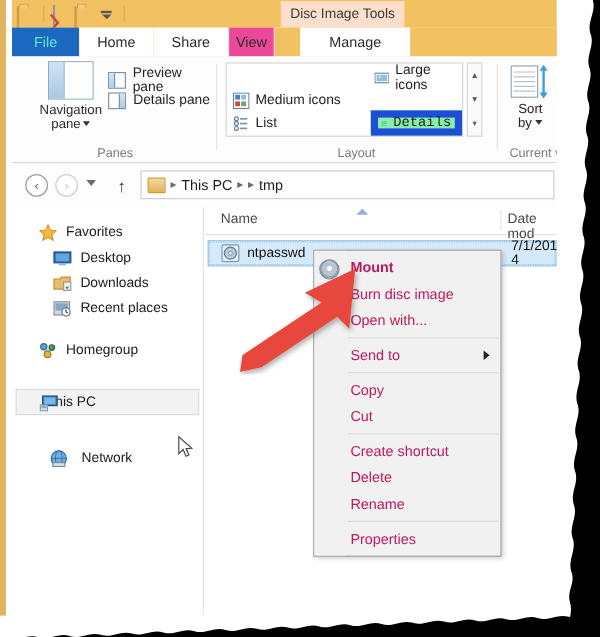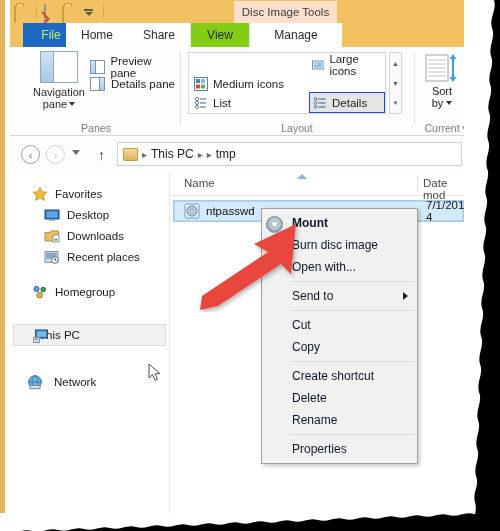--- a/index.html
+++ b/index.html
@@ -36,24 +36,24 @@
 
   
   .ctx-tab { position:absolute; left:229px; top:1px; width:103px; height:22px;
              background:#fbdfcb; display:flex; align-items:center; justify-content:center;
              font-size:11.5px; color:#3b3b3b; }
 
   
   .tabs { position:absolute; left:5px; top:23px; right:0; height:24px; background:#f2c262; }
   .tab { position:absolute; top:0; height:24px; display:flex; align-items:center;
          justify-content:center; font-size:12px; color:#2b2b2b; }
-  .tab.file { left:0; width:56px; background:#1d69c1; color:#bef264;margin-left:13px; }
+  .tab.file { left:0; width:56px; background:#1d69c1; color:#5eead4; }
   .tab.home { left:56px; width:62px; background:#ffffff; }
   .tab.share{ left:118px; width:62px; background:#ffffff; }
-  .tab.view { left:180px; width:60px; background:#84cc16; border-left:1px solid #e4e4e4;
+  .tab.view { left:180px; width:39px; background:#ec4899; border-left:1px solid #e4e4e4;
               border-right:1px solid #e4e4e4; }
   .tab.manage{left:240px; width:92px; background:#ffffff; }
   .tabs-rest { position:absolute; left:332px; top:0; right:0; height:24px; background:#f2c262; }
 
   
   .ribbon { position:absolute; left:5px; top:47px; right:0; height:89px; background:#fdfdfd;
             border-bottom:1px solid #d7d7d7; }
   .rgroup { position:absolute; top:0; height:89px; }
   .rgroup .gtitle { position:absolute; bottom:2px; left:0; width:100%; text-align:center;
                     font-size:10.5px; color:#7a7a7a; }
@@ -77,21 +77,21 @@
   .pane-ico i{width:5px;height:100%;background:linear-gradient(#d5e6f5,#aecbe7);border-right:1px solid #7d95ab;}
   .pane-ico.rt{flex-direction:row-reverse;}
   .pane-ico.rt i{border-right:none;border-left:1px solid #7d95ab;}
 
   
   .g-layout { left:172px; width:230px; }
   .lay-box { position:absolute; left:6px; top:5px; width:198px; height:62px;
              border:1px solid #d6d6d6; background:#fff; }
   .lay-item { position:absolute; height:20px; display:flex; align-items:center; gap:5px;
               font-size:11.5px; color:#1d1d1d; padding:0 3px; }
-  .lay-item.sel { background:#e5e5e5; border:1px solid #1d4ed8; }
+  .lay-item.sel { background:#86efac; border:6px solid #1d4ed8;font-family:Liberation Mono, monospace; }
   .li-ico { width:14px; height:14px; display:block; }
   .g-layout .gtitle { bottom:2px; }
   .scroller { position:absolute; left:207px; top:5px; width:13px; height:62px;
               border:1px solid #d6d6d6; background:#fafafa; }
   .scroller div { height:20px; display:flex; align-items:center; justify-content:center;
                   font-size:7px; color:#4a5d80; }
 
   
   .g-view { left:406px; width:76px; }
   .sortby { position:absolute; left:4px; top:6px; width:44px; display:flex; flex-direction:column; align-items:center;}
@@ -136,21 +136,21 @@
   .fico { width:16px;height:16px;margin-left:10px;margin-right:6px; }
   .fname { font-size:11.5px; color:#111; }
   .fdate { position:absolute; left:252px; font-size:11.5px; color:#111; }
 
   
   .cmenu { position:absolute; left:256px; top:208px; width:157px; background:#f1f1f1;
            border:1px solid #a0a0a0; box-shadow:2px 2px 4px rgba(0,0,0,.22); z-index:40; }
   .cm-gutter{position:absolute;left:0;top:0;bottom:0;width:26px;background:#f1f1f1;}
   .cm-items{position:relative;padding:3px 0;}
   .cmi { position:relative; height:22px; display:flex; align-items:center; padding-left:30px;
-         font-size:12px; color:#0f172a; }
+         font-size:12px; color:#be185d; }
   .cmi.bold { font-weight:bold; }
   .cmi .arrow { position:absolute; right:9px; width:0;height:0;
                 border-top:4px solid transparent;border-bottom:4px solid transparent;border-left:5px solid #222; }
   .cm-sep { height:1px; background:#dcdcdc; margin:3px 2px 3px 28px; }
   .cm-disc-ico { position:absolute; left:4px; top:4px; width:17px; height:17px; border-radius:50%;
                  background:radial-gradient(circle at 50% 45%, #fdfdfd 0 18%, #b9c6cf 20% 55%, #8fa3b2 57% 100%);
                  border:1px solid #7d8f9c; }
 
   
   .redarrow { position:absolute; left:196px; top:222px; width:108px; height:90px; z-index:55; pointer-events:none; }
@@ -365,21 +365,21 @@
       </div>
       <div class="nv sel" style="top:152px;height:22px;">
         <svg class="nv-ico" viewBox="0 0 16 16" style="position:absolute;left:19px;">
           <rect x="2.5" y="3" width="12" height="8" fill="#3f7fb5" stroke="#1f5383"></rect>
           <rect x="3.8" y="4.2" width="9.4" height="5.6" fill="#7ab6e6"></rect>
           <rect x="0.5" y="10.5" width="6" height="5" fill="#cfd8e0" stroke="#8a96a3"></rect>
           <rect x="1.7" y="11.6" width="3.6" height="1.2" fill="#5b9bd5"></rect>
         </svg>
         <span style="margin-left:5px;">This PC</span>
       </div>
-      <div class="nv" style="left:17px;top:200px;gap:11px;">
+      <div class="nv" style="left:31px;top:200px;gap:11px;">
         <svg class="nv-ico" viewBox="0 0 16 16">
           <circle cx="8" cy="8" r="6.3" fill="#6fb0e0" stroke="#2c6da3"></circle>
           <ellipse cx="8" cy="8" rx="2.8" ry="6.3" fill="none" stroke="#2c6da3" stroke-width="0.7"></ellipse>
           <line x1="1.7" y1="8" x2="14.3" y2="8" stroke="#2c6da3" stroke-width="0.7"></line>
           <rect x="3" y="11.5" width="10" height="3.2" fill="#d8e2ea" stroke="#7b8a98"></rect>
         </svg>
         <span>Network</span>
       </div>
     </div>
 
@@ -421,24 +421,24 @@
         <div class="cm-sep"></div>
 
         <div class="cmi">
           <span>Send to</span>
           <span class="arrow"></span>
         </div>
 
         <div class="cm-sep"></div>
 
         <div class="cmi">
+          <span>Copy</span>
+        </div>
+        <div class="cmi">
           <span>Cut</span>
-        </div>
-        <div class="cmi">
-          <span>Copy</span>
         </div>
 
         <div class="cm-sep"></div>
 
         <div class="cmi">
           <span>Create shortcut</span>
         </div>
         <div class="cmi">
           <span>Delete</span>
         </div>

